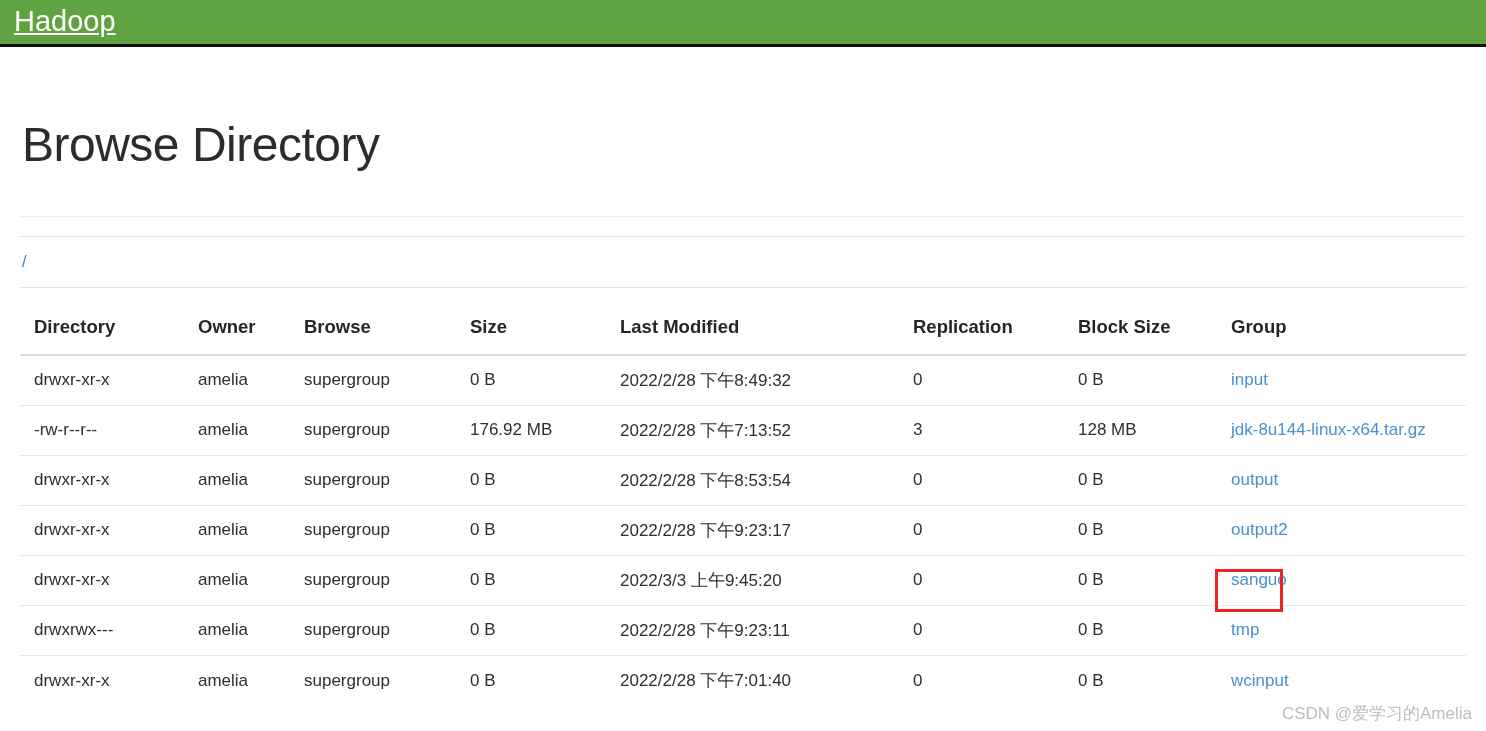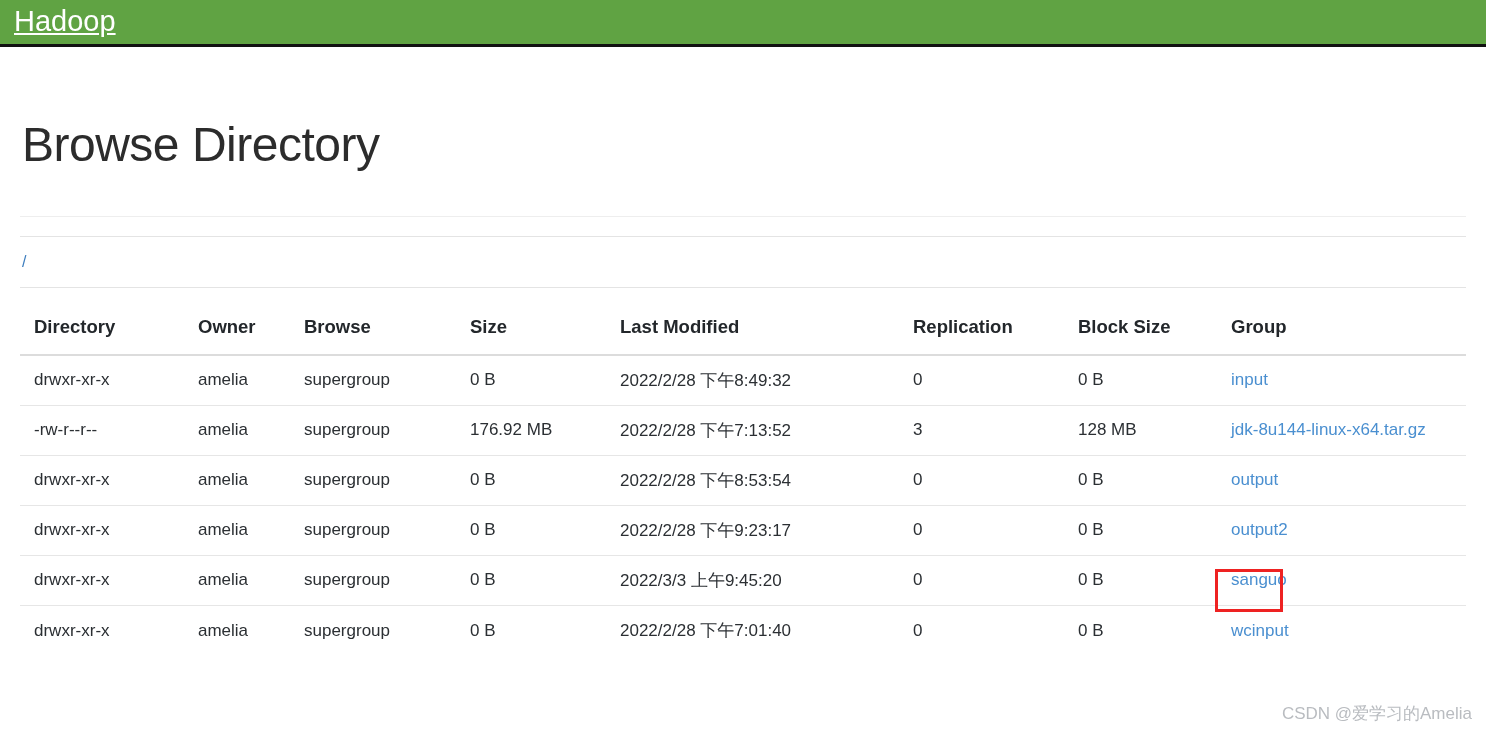--- a/index.html
+++ b/index.html
@@ -237,20 +237,30 @@
         <tr>
           <td>drwxr-xr-x</td>
           <td>amelia</td>
           <td>supergroup</td>
           <td>0 B</td>
           <td>2022/3/3 上午9:45:20</td>
           <td>0</td>
           <td>0 B</td>
           <td class="name-cell"><a class="file-link" href="#">sanguo</a></td>
         </tr>
+        <tr>
+          <td>drwxrwx---</td>
+          <td>amelia</td>
+          <td>supergroup</td>
+          <td>0 B</td>
+          <td>2022/2/28 下午9:23:11</td>
+          <td>0</td>
+          <td>0 B</td>
+          <td class="name-cell"><a class="file-link" href="#">tmp</a></td>
+        </tr>
         <tr class="row-last">
           <td>drwxr-xr-x</td>
           <td>amelia</td>
           <td>supergroup</td>
           <td>0 B</td>
           <td>2022/2/28 下午7:01:40</td>
           <td>0</td>
           <td>0 B</td>
           <td class="name-cell"><a class="file-link" href="#">wcinput</a></td>
         </tr>

